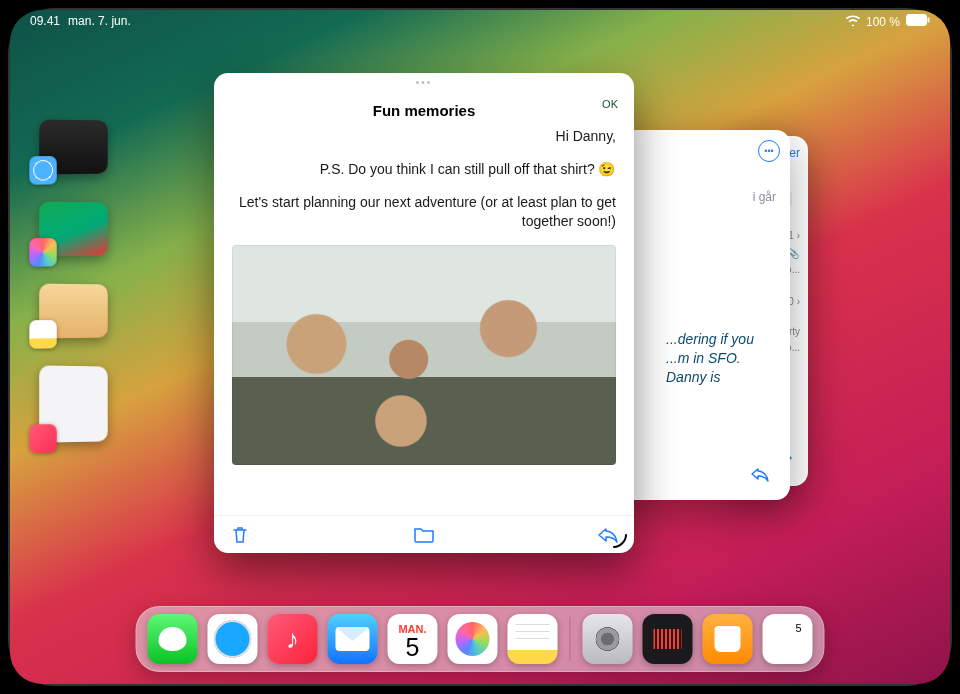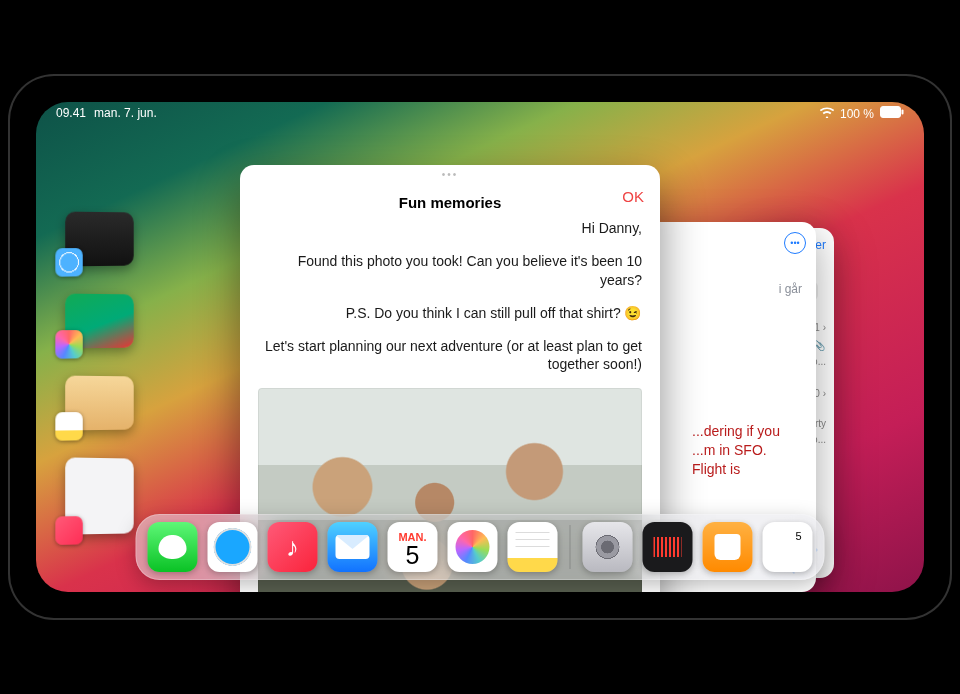--- a/index.html
+++ b/index.html
@@ -4,24 +4,24 @@
   <style>
     * { margin: 0; padding: 0; box-sizing: border-box; }
     body {
       width: 960px; height: 694px;
       font-family: -apple-system, BlinkMacSystemFont, "Segoe UI", Helvetica, Arial, sans-serif;
       background: #000;
       display: flex; align-items: center; justify-content: center;
       overflow: hidden;
     }
     .ipad-frame {
-      width: 940px; height: 542px;
+      width: 940px; height: 674px;
       background: #000;
       border-radius: 44px;
-      padding: 26px;
+      padding: 0;
       position: relative;
       box-shadow: 0 0 0 2px #333;
     }
     .screen {
       width: 100%; height: 100%;
       border-radius: 32px;
       overflow: hidden;
       position: relative;
       background: linear-gradient(155deg,#0e5248 0%,#136a53 15%,#86b14a 28%,#d7a23e 40%,#d9324b 55%,#c41e57 80%,#8f134a 100%);
     }
@@ -62,40 +62,40 @@
     .badge-music{background:linear-gradient(135deg,#ff5a78,#ff2d55);}
     
     .bgwindow {
       position:absolute; border-radius:14px;
       background:#fff; box-shadow:0 12px 40px rgba(0,0,0,0.35);
     }
     .bgwin1 { top:120px; left:560px; width:220px; height:370px; }
     .bgwin2 { top:126px; left:720px; width:78px; height:350px; }
     .bgwin1 .peek { position:absolute; right:14px; color:#8a8f99; font-size:12px; }
     .bgwin1 .peek.t1{top:60px;}
-    .bgwin1 .peek.t2{top:200px; color:#b91c1c; font-size:14px; line-height:1.35; width:110px; text-align:left;}
+    .bgwin1 .peek.t2{top:200px; color:#0c4a6e; font-size:14px; line-height:1.35; width:110px; text-align:left;font-style:italic;}
     .bgwin1 .morebtn{position:absolute; top:10px; right:10px; width:22px;height:22px;border:1.5px solid #1f7cff;border-radius:50%; color:#1f7cff; font-size:9px; display:flex;align-items:center;justify-content:center;}
     .bgwin1 .replyarrow{position:absolute; bottom:14px; right:20px; color:#1f7cff;}
     .bgwin2 .header{position:absolute;top:10px;right:8px;color:#1f7cff;font-size:12px;}
     .bgwin2 .row{font-size:10px;color:#888;position:absolute;right:8px;}
     .bgwin2 .mic{position:absolute;top:54px;right:16px;width:18px;height:18px;border-radius:5px;background:#eee;display:flex;align-items:center;justify-content:center;color:#888;font-size:11px;}
     .bgwin2 .compose{position:absolute;bottom:12px;right:14px;color:#1f7cff;}
     
     .mailwin {
       position:absolute; top:63px; left:204px;
       width:420px; height:480px;
       background:#fff; border-radius:14px;
       box-shadow:0 18px 44px rgba(0,0,0,0.45);
       display:flex; flex-direction:column;
     }
     .mail-drag{height:18px; display:flex; justify-content:center; align-items:center;}
     .mail-drag .dots{color:#bbb; font-size:10px; letter-spacing:2px;}
     .mail-titlebar{display:flex; align-items:center; justify-content:center; position:relative; height:26px;}
     .mail-title{font-weight:600; font-size:15px; color:#000;margin-top:12px;}
-    .mail-ok{position:absolute; right:16px; color:#ef4444; font-size:15px;text-align:right;}
+    .mail-ok{position:absolute; right:16px; color:#14532d; font-size:11px;text-align:right;}
     .mail-body{flex:1; padding:10px 18px 6px 18px; overflow:hidden;}
     .mail-body p{font-size:14px; color:#1a1a1a; margin-bottom:14px; line-height:1.35;text-align:right;}
     .mail-body .emoji{display:inline-block;}
     .mail-photo{
       width:100%; height:220px; border-radius:4px; margin-top:4px;
       background:
         radial-gradient(circle at 22% 45%,#caa27a 0 9%,transparent 9.5%),
         radial-gradient(circle at 46% 52%,#b68866 0 8%,transparent 8.5%),
         radial-gradient(circle at 72% 38%,#c49a78 0 9%,transparent 9.5%),
         radial-gradient(circle at 44% 80%,#caa27a 0 9%,transparent 9.5%),
@@ -211,40 +211,39 @@
             <path d="M12 2l4 4-7 7H5v-4z" fill="#1f7cff"></path>
           </svg>
       </span>
     </div>
 
     <div class="bgwindow bgwin1">
       <div class="morebtn">•••</div>
       <span class="peek t1">i går</span>
       <div class="peek t2">
         <span>...dering if you</span><br>
-        <span>...m in SFO. Flight is</span>
+        <span>...m in SFO. Danny is</span>
       </div>
       <span class="replyarrow">
         <svg width="20" height="16" viewBox="0 0 20 16">
             <path d="M8 3L2 8l6 5V10c5 0 8 2 10 5-1-6-5-10-10-10V3z" fill="none" stroke="#1f7cff" stroke-width="1.5" stroke-linejoin="round"></path>
           </svg>
       </span>
     </div>
 
     <div class="mailwin">
       <div class="mail-drag">
           <span class="dots">•••</span>
         </div>
       <div class="mail-titlebar">
         <span class="mail-title">Fun memories</span>
         <span class="mail-ok">OK</span>
       </div>
       <div class="mail-body">
         <p>Hi Danny,</p>
-        <p>Found this photo you took! Can you believe it's been 10 years?</p>
         <p><span>P.S. Do you think I can still pull off that shirt? </span><span class="emoji">😉</span></p>
         <p>Let's start planning our next adventure (or at least plan to get together soon!)</p>
         <div class="mail-photo" aria-label="group-selfie-photo"></div>
       </div>
       <div class="mail-toolbar">
         <span class="tb">
           <svg width="20" height="20" viewBox="0 0 20 20">
               <path d="M4 5h12M8 5V3h4v2M6 5l1 12h6l1-12" stroke="#1f7cff" fill="none" stroke-width="1.5" stroke-linecap="round"></path>
             </svg>
         </span>

